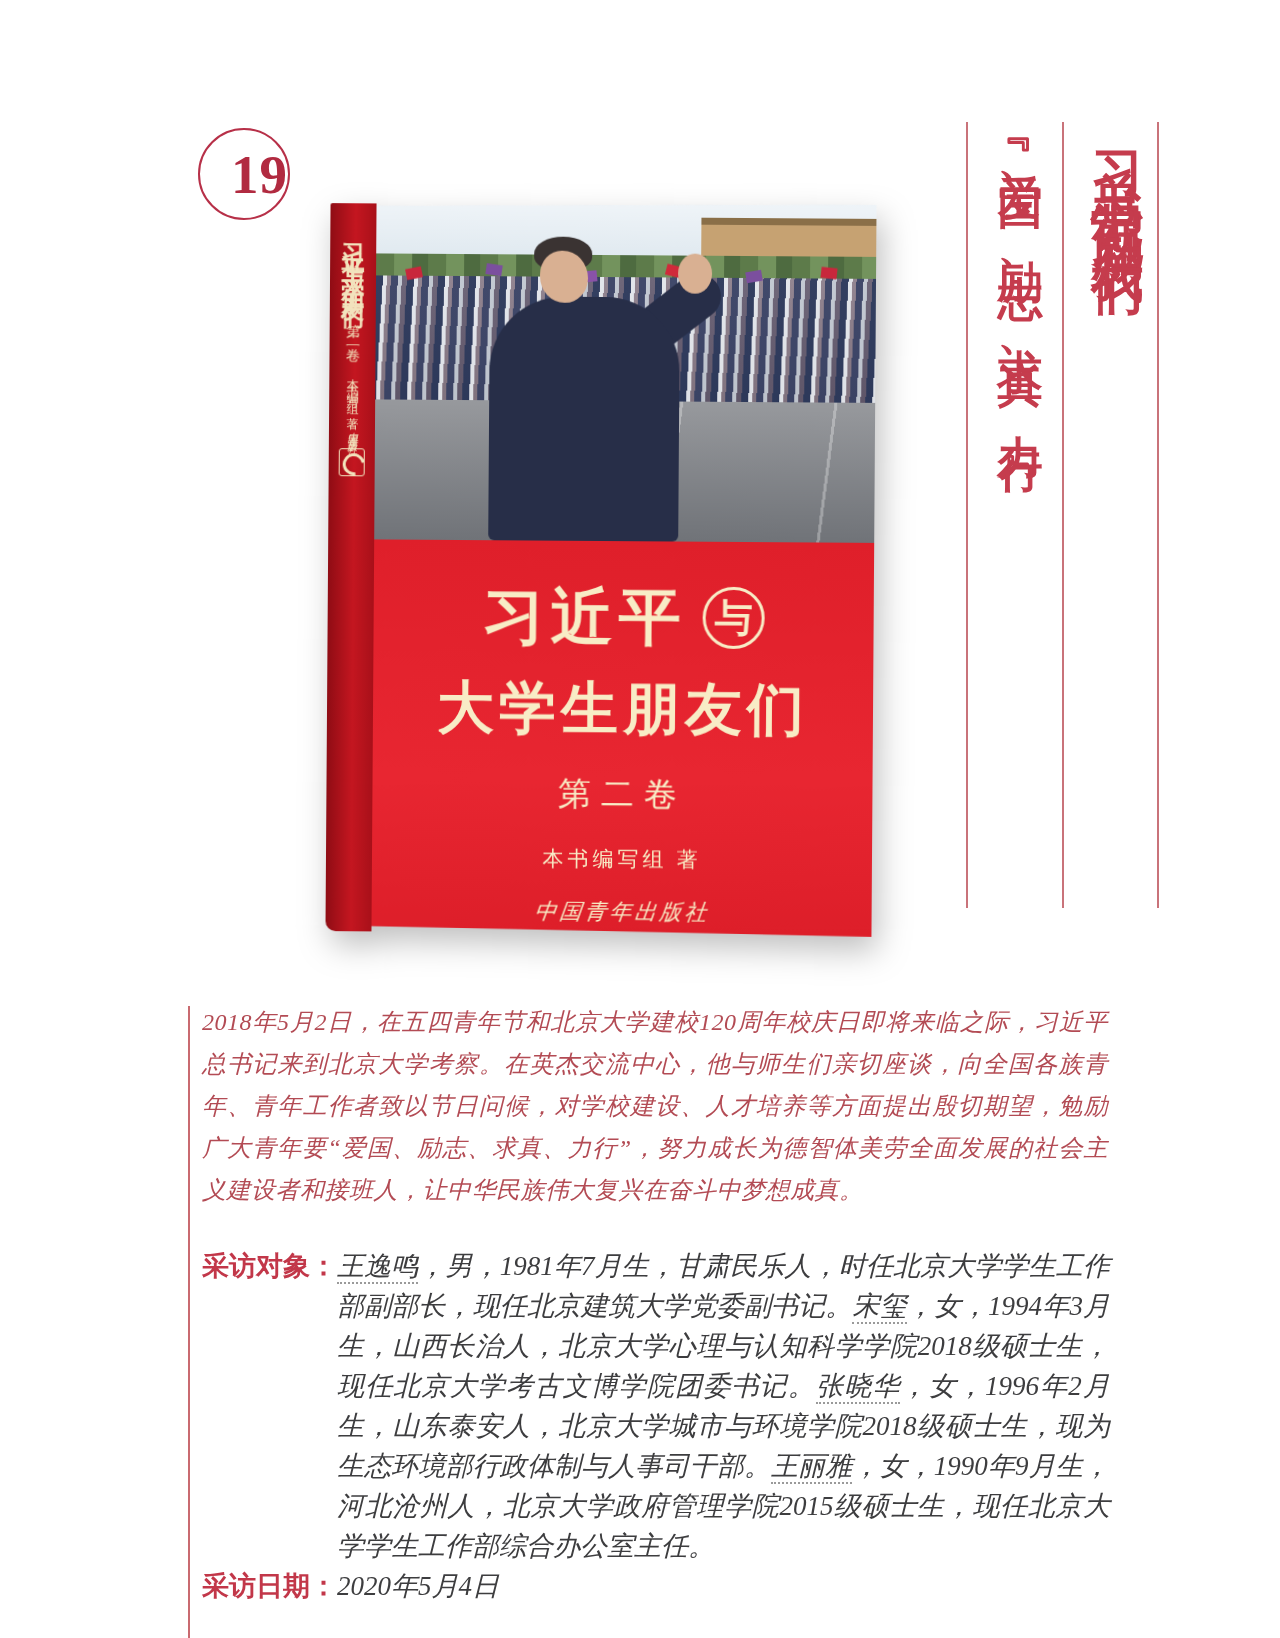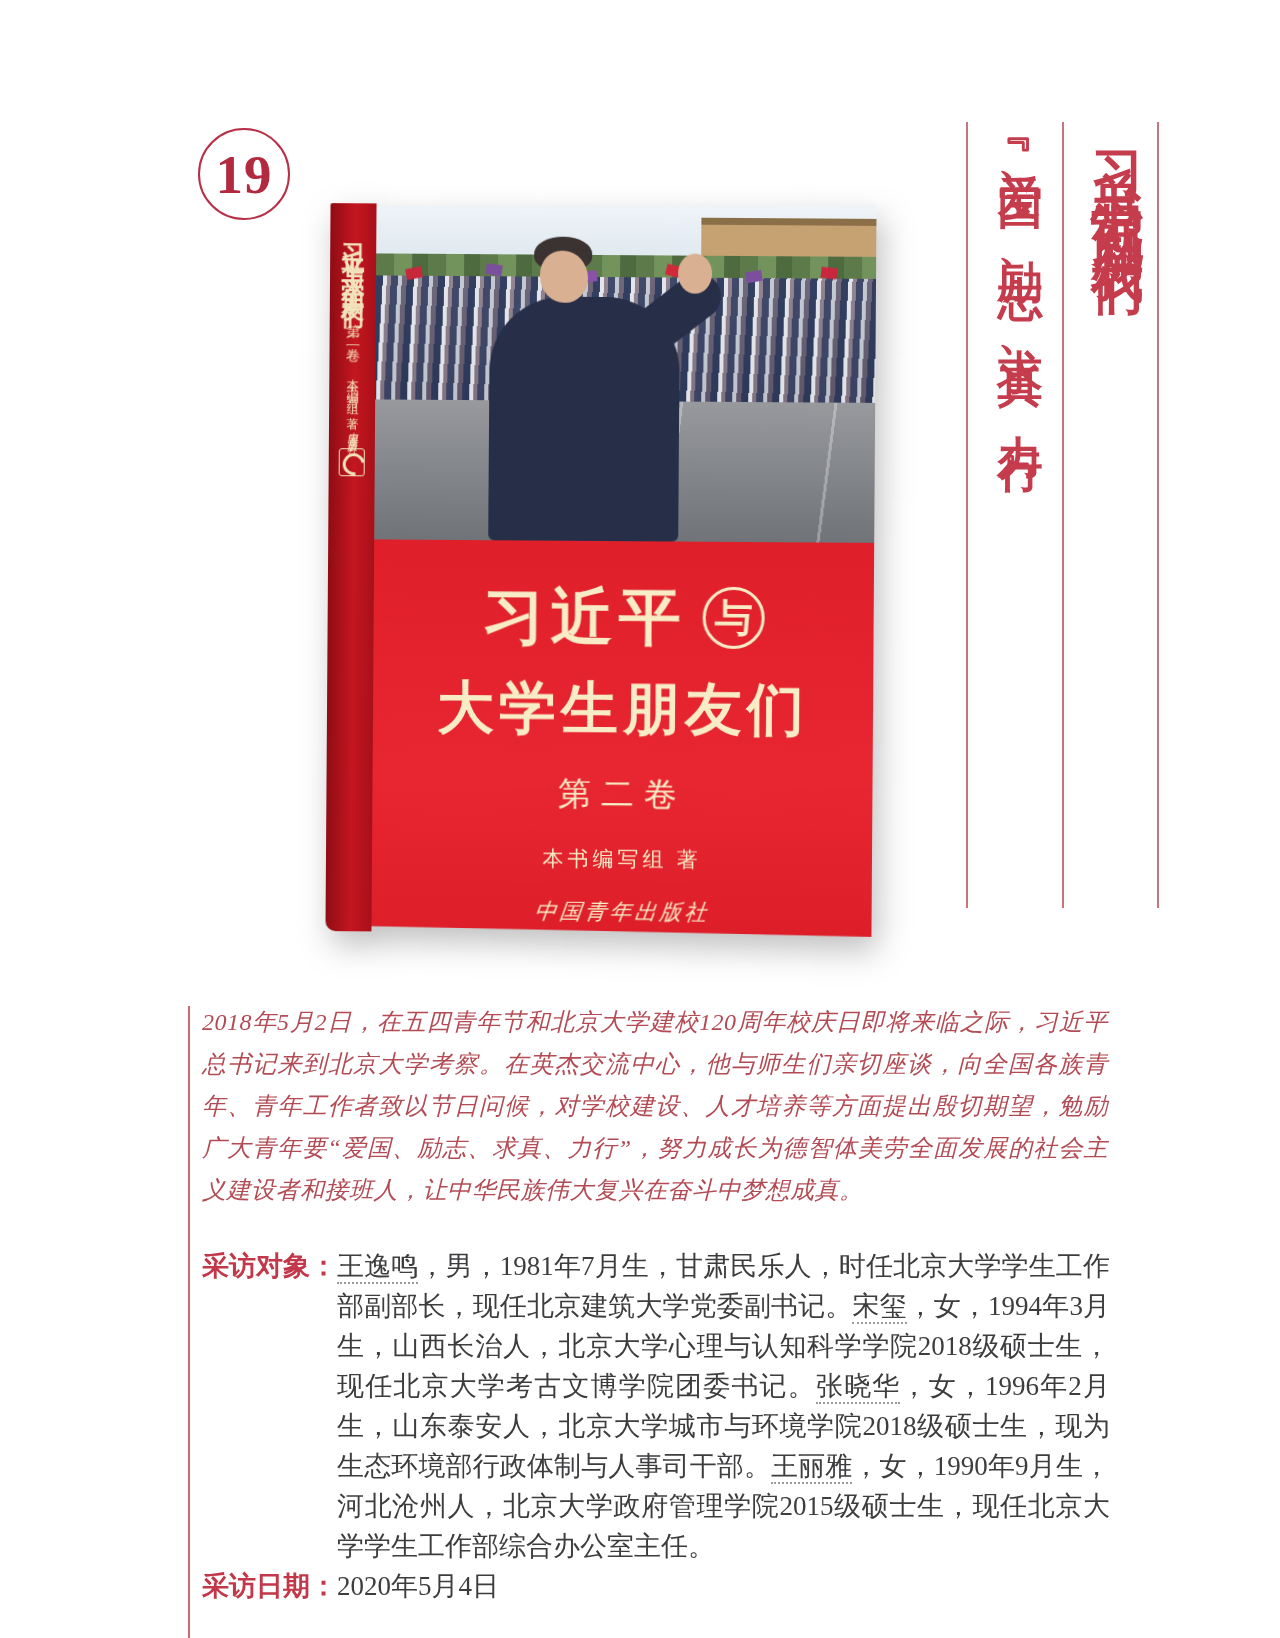--- a/index.html
+++ b/index.html
@@ -5,21 +5,21 @@
   html,body{margin:0;padding:0;}
   body{
     width:1280px;height:1638px;position:relative;background:#ffffff;
     font-family:"Liberation Serif","DejaVu Serif",serif;
     overflow:hidden;
   }
   
   .badge{
     position:absolute;left:198px;top:128px;width:88px;height:88px;
     border:2.5px solid #b73048;border-radius:50%;
-    display:flex;align-items:center;justify-content:center;
+    display:flex;align-items:center;justify-content:flex-end;
     color:#b12a40;font-size:55px;font-weight:bold;letter-spacing:1px;
   }
   
   .vrule{position:absolute;top:122px;height:786px;width:2px;background:#c9737a;}
   .vrule.r1{left:966px;}
   .vrule.r2{left:1062px;}
   .vrule.r3{left:1157px;}
   .vtext{
     position:absolute;writing-mode:vertical-rl;text-orientation:mixed;
     color:#c53c4d;font-weight:bold;white-space:nowrap;
@@ -84,21 +84,21 @@
   .bk-pub{font-size:22px;letter-spacing:3px;margin-top:24px;font-style:italic;transform:skewX(-6deg);}
   
   .red-rule{position:absolute;left:188px;top:1006px;width:2px;height:632px;background:#c96a70;}
   .intro{
     position:absolute;left:202px;top:1001px;width:906px;
     color:#b34b54;font-size:24px;line-height:42px;text-align:justify;letter-spacing:0.5px;font-style:italic;
   }
   .interview{position:absolute;left:202px;top:1246px;width:908px;font-size:27px;line-height:40px;color:#3d3d3f;}
   .iv-row{display:flex;align-items:flex-start;justify-content:center;}
   .iv-label{flex:0 0 128px;color:#c23749;font-weight:bold;white-space:pre;}
-  .iv-value{flex:1;text-align:justify;}
+  .iv-value{flex:1;text-align:justify;font-style:italic;}
   .uname{border-bottom:2px dotted #9a9a9a;padding-bottom:1px;}
   .iv-meta{margin-top:6px;}
   .iv-meta .gname{margin-right:16px;}
 </style>
 </head>
 <body>
 
 <div class="badge">
   <span>19</span>
 </div>

